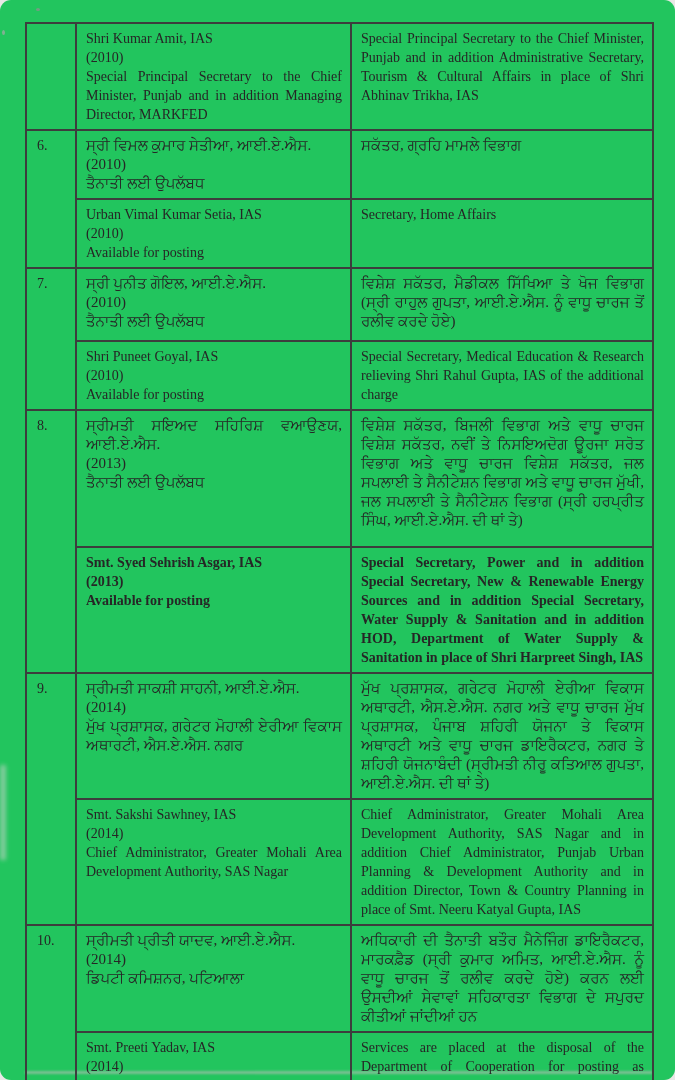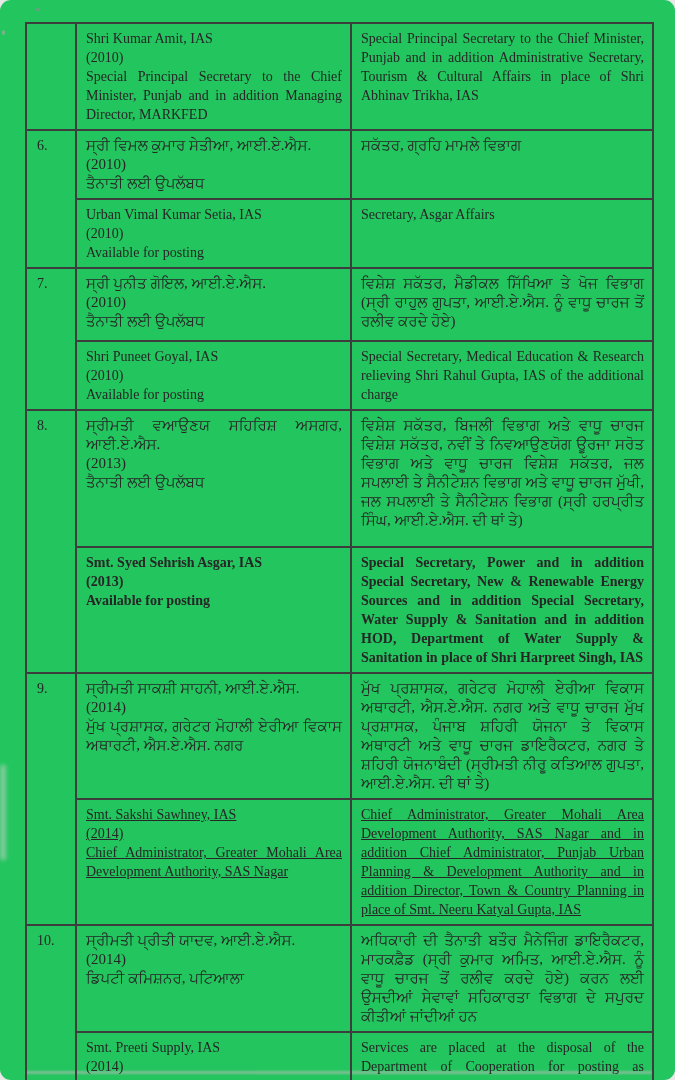--- a/index.html
+++ b/index.html
@@ -58,21 +58,21 @@
 
   
   tr.sr-0  { height: 103px; }
   tr.sr-1  { height: 66px; }
   tr.sr-2  { height: 64px; }
   tr.sr-3  { height: 73px; }
   tr.sr-4  { height: 67px; }
   tr.sr-5  { height: 137px; }
   tr.sr-6  { height: 118px; font-weight: bold; }
   tr.sr-7  { height: 124px; }
-  tr.sr-8  { height: 121px; text-decoration: underline; }
+  tr.sr-8  { height: 121px; }
   tr.sr-9  { height: 88px; }
   tr.sr-10 { height: 82px; }
 </style>
 </head>
 <body>
 
 <div class="page">
   <div class="speck s1"></div>
   <div class="speck s2"></div>
   <div class="smudge"></div>
@@ -107,21 +107,21 @@
             <span class="posting-text">ਸਕੱਤਰ, ਗ੍ਰਹਿ ਮਾਮਲੇ ਵਿਭਾਗ</span>
           </td>
         </tr>
         <tr class="sr-2">
           <td class="officer-cell en">
             <div class="officer-line">Urban Vimal Kumar Setia, IAS</div>
             <div class="officer-line">(2010)</div>
             <div class="officer-line">Available for posting</div>
           </td>
           <td class="posting-cell en">
-            <span class="posting-text">Secretary, Asgar Affairs</span>
+            <span class="posting-text">Secretary, Home Affairs</span>
           </td>
         </tr>
         <tr class="sr-3">
           <td class="num-cell" rowspan="2">7.</td>
           <td class="officer-cell pa">
             <div class="officer-line">ਸ੍ਰੀ ਪੁਨੀਤ ਗੋਇਲ, ਆਈ.ਏ.ਐਸ.</div>
             <div class="officer-line">(2010)</div>
             <div class="officer-line">ਤੈਨਾਤੀ ਲਈ ਉਪਲੱਬਧ</div>
           </td>
           <td class="posting-cell pa">
@@ -134,26 +134,26 @@
             <div class="officer-line">(2010)</div>
             <div class="officer-line">Available for posting</div>
           </td>
           <td class="posting-cell en">
             <span class="posting-text">Special Secretary, Medical Education &amp; Research relieving Shri Rahul Gupta, IAS of the additional charge</span>
           </td>
         </tr>
         <tr class="sr-5">
           <td class="num-cell" rowspan="2">8.</td>
           <td class="officer-cell pa">
-            <div class="officer-line">ਸ੍ਰੀਮਤੀ ਵਆਉਣਯ ਸਹਿਰਿਸ਼ ਅਸਗਰ, ਆਈ.ਏ.ਐਸ.</div>
+            <div class="officer-line">ਸ੍ਰੀਮਤੀ ਸਇਅਦ ਸਹਿਰਿਸ਼ ਵਆਉਣਯ, ਆਈ.ਏ.ਐਸ.</div>
             <div class="officer-line">(2013)</div>
             <div class="officer-line">ਤੈਨਾਤੀ ਲਈ ਉਪਲੱਬਧ</div>
           </td>
           <td class="posting-cell pa">
-            <span class="posting-text">ਵਿਸ਼ੇਸ਼ ਸਕੱਤਰ, ਬਿਜਲੀ ਵਿਭਾਗ ਅਤੇ ਵਾਧੂ ਚਾਰਜ ਵਿਸ਼ੇਸ਼ ਸਕੱਤਰ, ਨਵੀਂ ਤੇ ਨਿਵਆਉਣਯੋਗ ਊਰਜਾ ਸਰੋਤ ਵਿਭਾਗ ਅਤੇ ਵਾਧੂ ਚਾਰਜ ਵਿਸ਼ੇਸ਼ ਸਕੱਤਰ, ਜਲ ਸਪਲਾਈ ਤੇ ਸੈਨੀਟੇਸ਼ਨ ਵਿਭਾਗ ਅਤੇ ਵਾਧੂ ਚਾਰਜ ਮੁੱਖੀ, ਜਲ ਸਪਲਾਈ ਤੇ ਸੈਨੀਟੇਸ਼ਨ ਵਿਭਾਗ (ਸ੍ਰੀ ਹਰਪ੍ਰੀਤ ਸਿੰਘ, ਆਈ.ਏ.ਐਸ. ਦੀ ਥਾਂ ਤੇ)</span>
+            <span class="posting-text">ਵਿਸ਼ੇਸ਼ ਸਕੱਤਰ, ਬਿਜਲੀ ਵਿਭਾਗ ਅਤੇ ਵਾਧੂ ਚਾਰਜ ਵਿਸ਼ੇਸ਼ ਸਕੱਤਰ, ਨਵੀਂ ਤੇ ਨਿਸਇਅਦੋਗ ਊਰਜਾ ਸਰੋਤ ਵਿਭਾਗ ਅਤੇ ਵਾਧੂ ਚਾਰਜ ਵਿਸ਼ੇਸ਼ ਸਕੱਤਰ, ਜਲ ਸਪਲਾਈ ਤੇ ਸੈਨੀਟੇਸ਼ਨ ਵਿਭਾਗ ਅਤੇ ਵਾਧੂ ਚਾਰਜ ਮੁੱਖੀ, ਜਲ ਸਪਲਾਈ ਤੇ ਸੈਨੀਟੇਸ਼ਨ ਵਿਭਾਗ (ਸ੍ਰੀ ਹਰਪ੍ਰੀਤ ਸਿੰਘ, ਆਈ.ਏ.ਐਸ. ਦੀ ਥਾਂ ਤੇ)</span>
           </td>
         </tr>
         <tr class="sr-6">
           <td class="officer-cell en">
             <div class="officer-line">Smt. Syed Sehrish Asgar, IAS</div>
             <div class="officer-line">(2013)</div>
             <div class="officer-line">Available for posting</div>
           </td>
           <td class="posting-cell en">
             <span class="posting-text">Special Secretary, Power and in addition Special Secretary, New &amp; Renewable Energy Sources and in addition Special Secretary, Water Supply &amp; Sanitation and in addition HOD, Department of Water Supply &amp; Sanitation in place of Shri Harpreet Singh, IAS</span>
@@ -186,21 +186,21 @@
             <div class="officer-line">ਸ੍ਰੀਮਤੀ ਪ੍ਰੀਤੀ ਯਾਦਵ, ਆਈ.ਏ.ਐਸ.</div>
             <div class="officer-line">(2014)</div>
             <div class="officer-line">ਡਿਪਟੀ ਕਮਿਸ਼ਨਰ, ਪਟਿਆਲਾ</div>
           </td>
           <td class="posting-cell pa">
             <span class="posting-text">ਅਧਿਕਾਰੀ ਦੀ ਤੈਨਾਤੀ ਬਤੌਰ ਮੈਨੇਜਿੰਗ ਡਾਇਰੈਕਟਰ, ਮਾਰਕਫ਼ੈਡ (ਸ੍ਰੀ ਕੁਮਾਰ ਅਮਿਤ, ਆਈ.ਏ.ਐਸ. ਨੂੰ ਵਾਧੂ ਚਾਰਜ ਤੋਂ ਰਲੀਵ ਕਰਦੇ ਹੋਏ) ਕਰਨ ਲਈ ਉਸਦੀਆਂ ਸੇਵਾਵਾਂ ਸਹਿਕਾਰਤਾ ਵਿਭਾਗ ਦੇ ਸਪੁਰਦ ਕੀਤੀਆਂ ਜਾਂਦੀਆਂ ਹਨ</span>
           </td>
         </tr>
         <tr class="sr-10">
           <td class="officer-cell en">
-            <div class="officer-line">Smt. Preeti Supply, IAS</div>
+            <div class="officer-line">Smt. Preeti Yadav, IAS</div>
             <div class="officer-line">(2014)</div>
             <div class="officer-line">Deputy Commissioner, Patiala</div>
           </td>
           <td class="posting-cell en">
             <span class="posting-text">Services are placed at the disposal of the Department of Cooperation for posting as Managing Director, MARKFED relieving Shri Kumar Amit, IAS of the additional charge</span>
           </td>
         </tr>
       </tbody>
   </table>
 </div>

